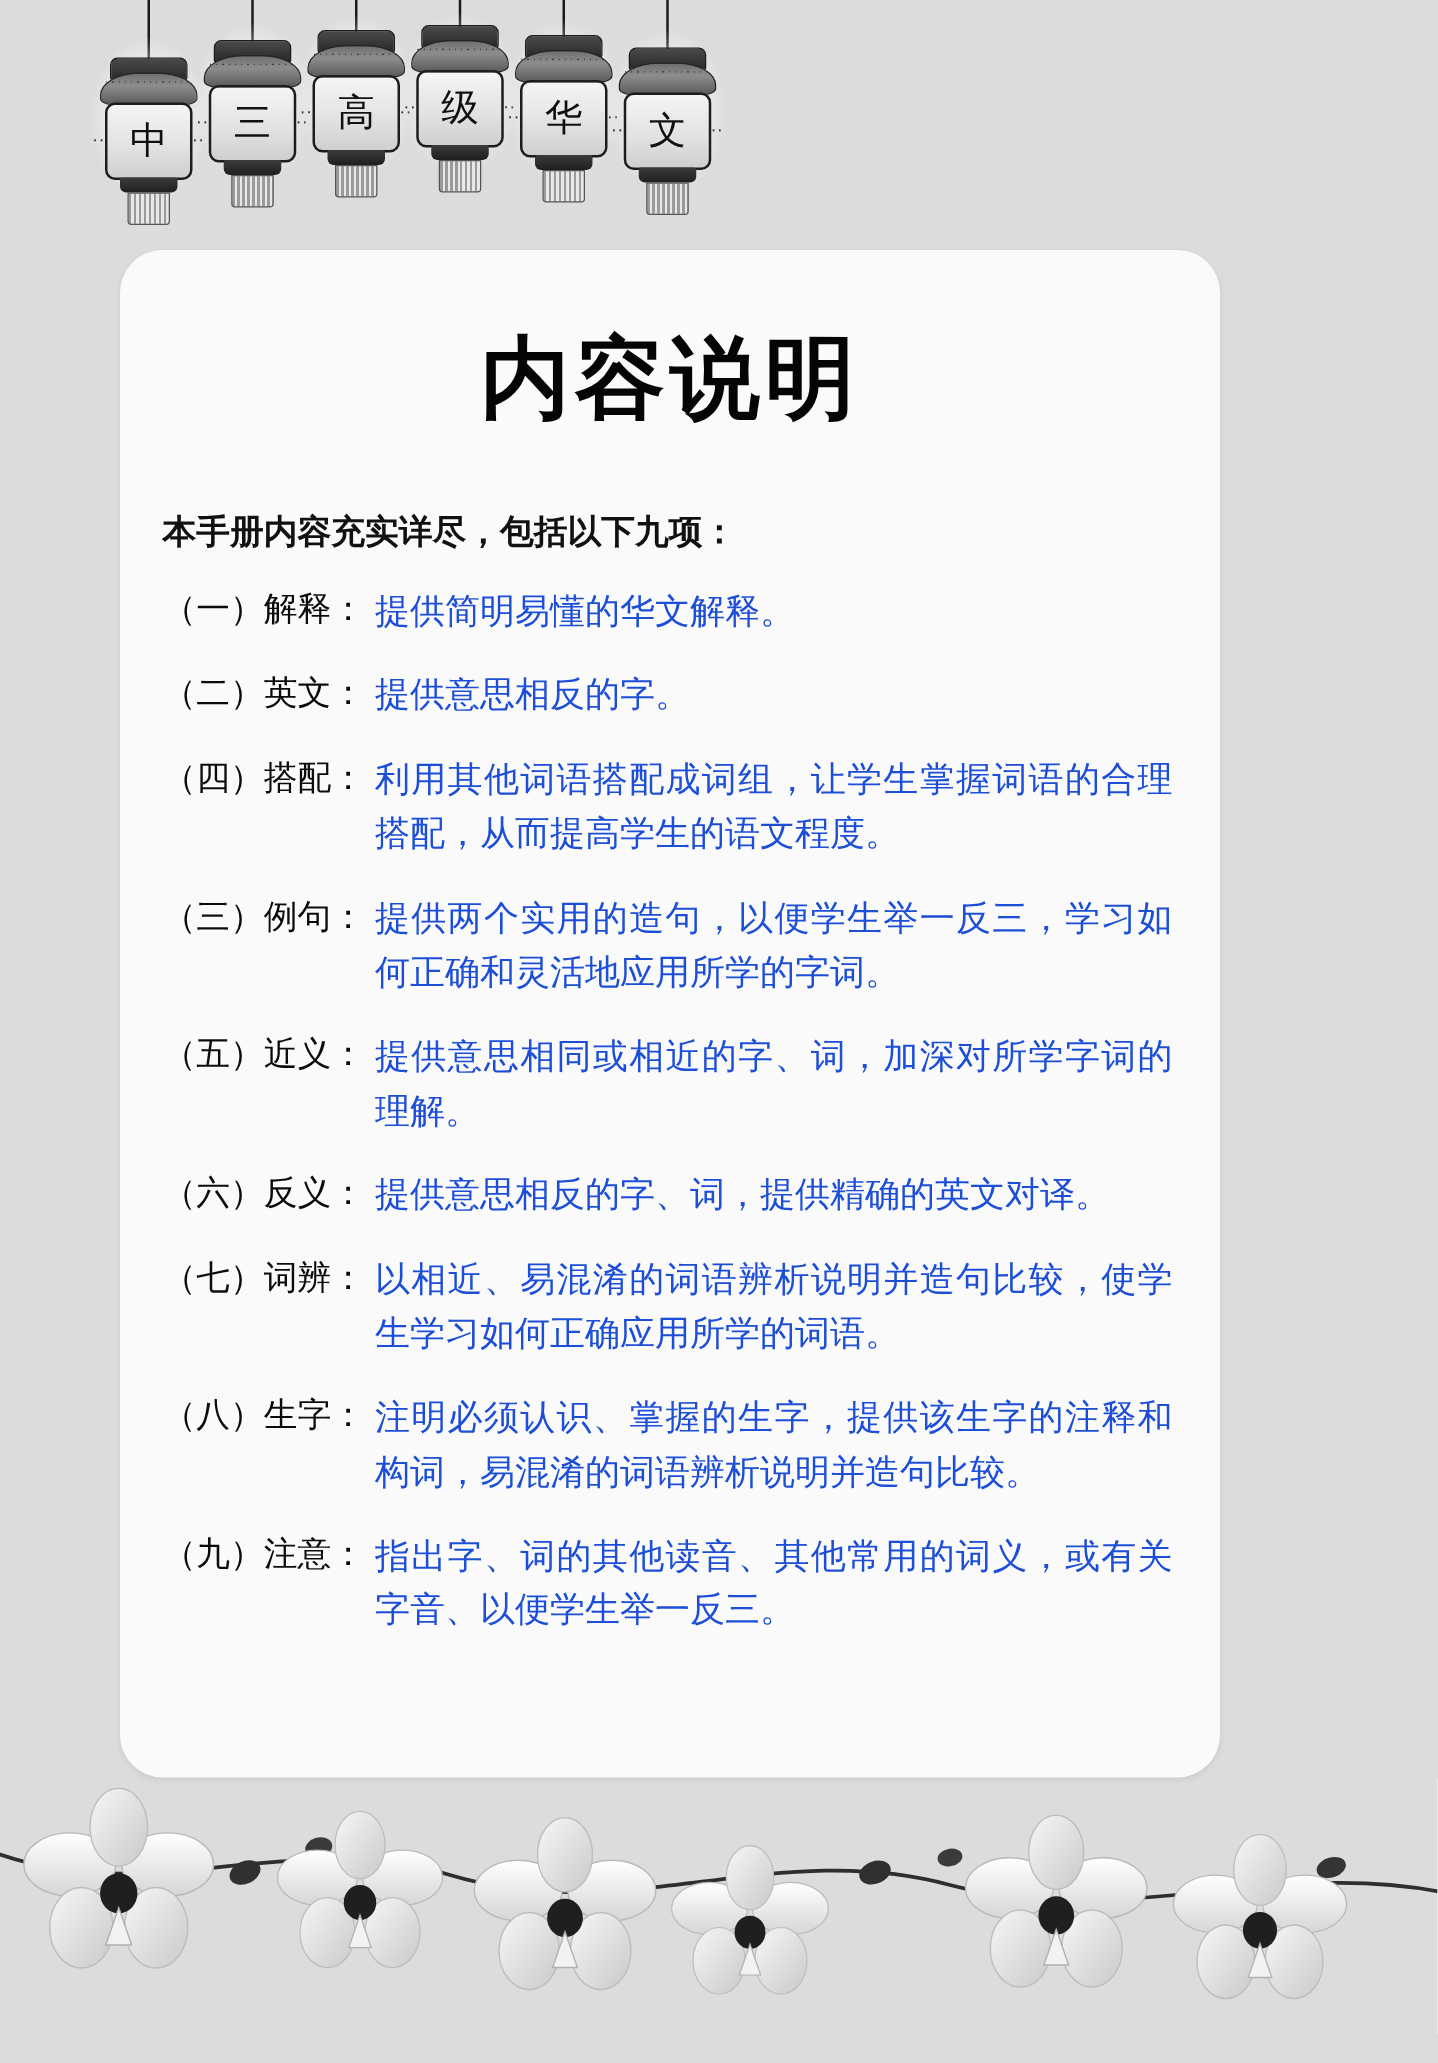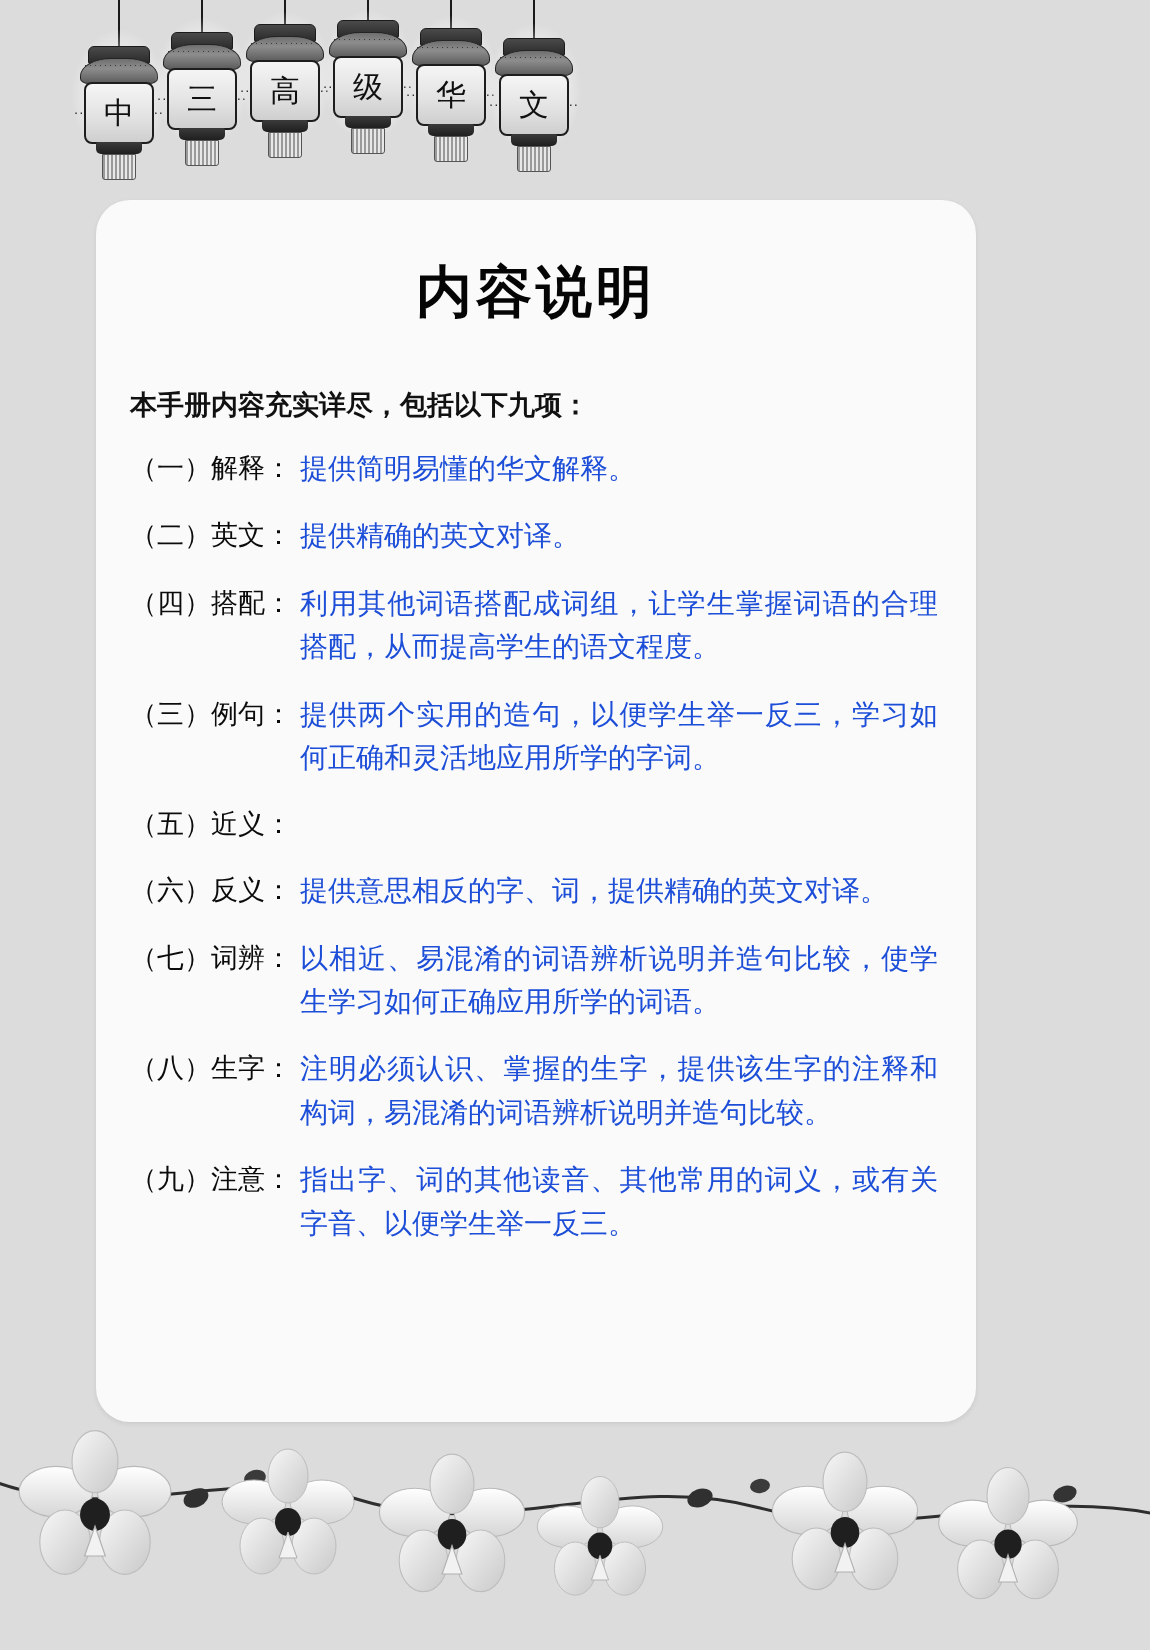--- a/index.html
+++ b/index.html
@@ -125,21 +125,21 @@
     top: 200px;
     width: 880px;
     height: 1222px;
     background: #fafafa;
     border-radius: 34px;
     box-shadow: 0 2px 5px rgba(0,0,0,0.08);
   }
   .page-title {
     margin: 55px 0 0 0;
     text-align: center;
-    font-size: 56px;
+    font-size: 72px;
     font-weight: bold;
     letter-spacing: 4px;
     color: #050505;
     font-family: "DejaVu Sans", "Liberation Sans", sans-serif;
   }
   .intro {
     margin: 56px 0 0 0;
     padding: 0 34px 0 34px;
     font-size: 27px;
     font-weight: bold;
@@ -282,32 +282,33 @@
   <h1 class="page-title">内容说明</h1>
   <p class="intro">本手册内容充实详尽，包括以下九项：</p>
 
   <ul class="items">
     <li class="item">
       <span class="item-label">（一）解释：</span>
       <span class="item-text">提供简明易懂的华文解释。</span>
     </li>
     <li class="item">
       <span class="item-label">（二）英文：</span>
-      <span class="item-text">提供精确的英文对译。</span>
+      <span class="item-text">提供意思相反的字。</span>
     </li>
     <li class="item">
       <span class="item-label">（四）搭配：</span>
       <span class="item-text">利用其他词语搭配成词组，让学生掌握词语的合理搭配，从而提高学生的语文程度。</span>
     </li>
     <li class="item">
       <span class="item-label">（三）例句：</span>
       <span class="item-text">提供两个实用的造句，以便学生举一反三，学习如何正确和灵活地应用所学的字词。</span>
     </li>
     <li class="item">
       <span class="item-label">（五）近义：</span>
+      <span class="item-text">提供意思相同或相近的字、词，加深对所学字词的理解。</span>
     </li>
     <li class="item">
       <span class="item-label">（六）反义：</span>
       <span class="item-text">提供意思相反的字、词，提供精确的英文对译。</span>
     </li>
     <li class="item">
       <span class="item-label">（七）词辨：</span>
       <span class="item-text">以相近、易混淆的词语辨析说明并造句比较，使学生学习如何正确应用所学的词语。</span>
     </li>
     <li class="item">

